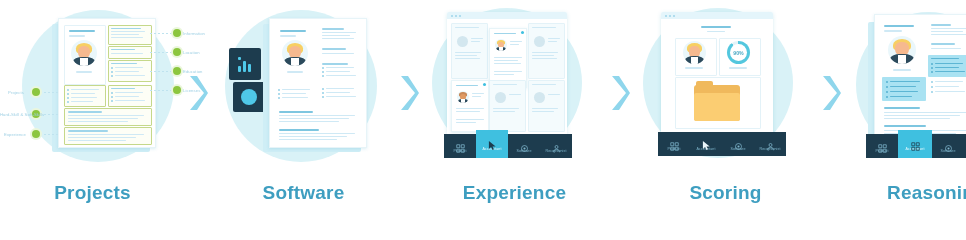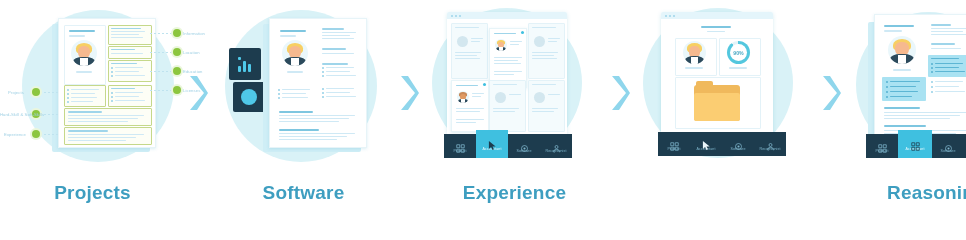--- a/index.html
+++ b/index.html
@@ -487,20 +487,21 @@
           <div class="ticon">
             <svg width="9" height="9" viewBox="0 0 12 12">
                 <circle cx="6" cy="4" r="2" fill="none" stroke="currentColor" stroke-width="1"></circle>
                 <path d="M2 11 a4 4 0 0 1 8 0" fill="none" stroke="currentColor" stroke-width="1"></path>
               </svg>
           </div>
           <div class="tlabel">Receptionist</div>
         </div>
       </div>
     </div>
+    <div class="caption">Scoring</div>
   </div>
 
   <div class="arrow">
     <svg width="22" height="38" viewBox="0 0 22 38">
       <path d="M3 2 L17 19 L3 36 L10 36 L21 19 L10 2 Z" fill="#8fd6ec"></path>
     </svg>
   </div>
 
   <div class="step">
     <div class="art">

